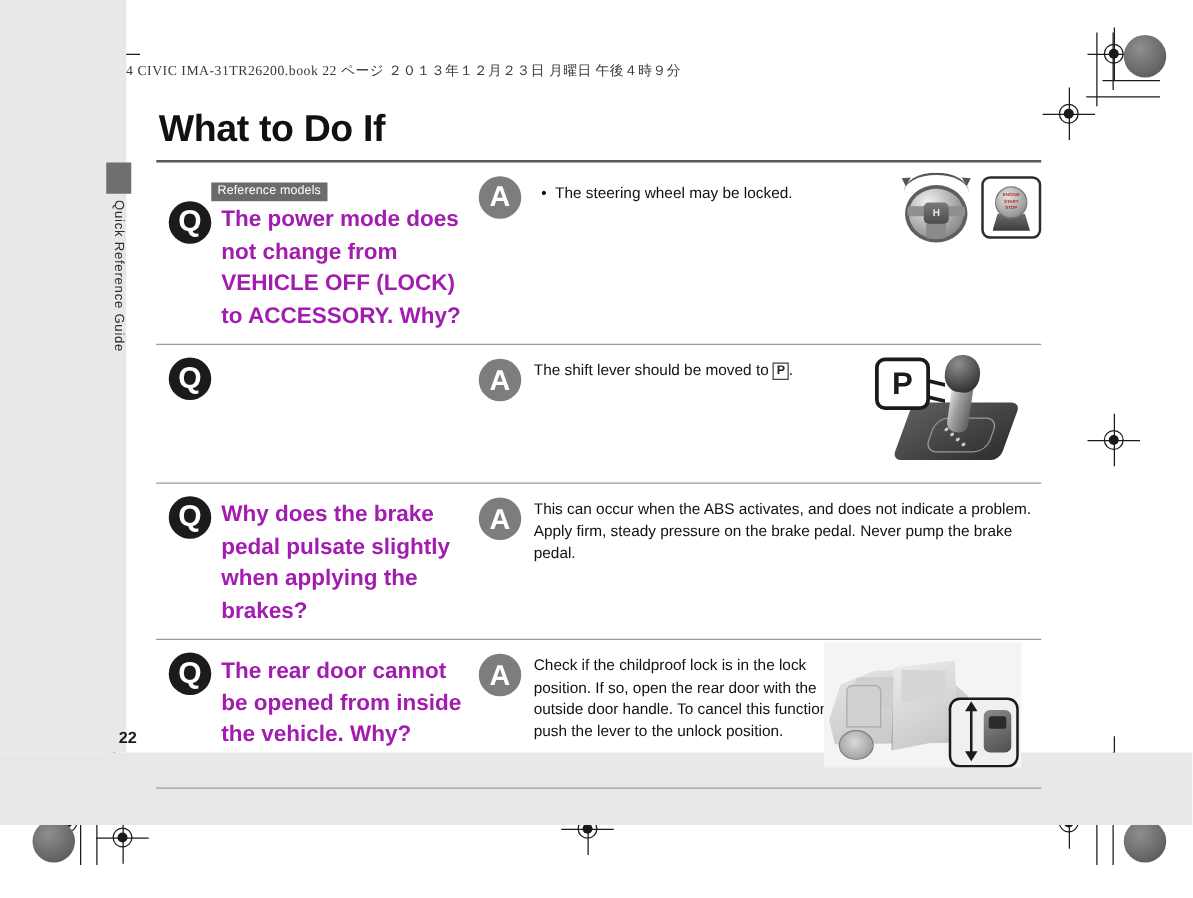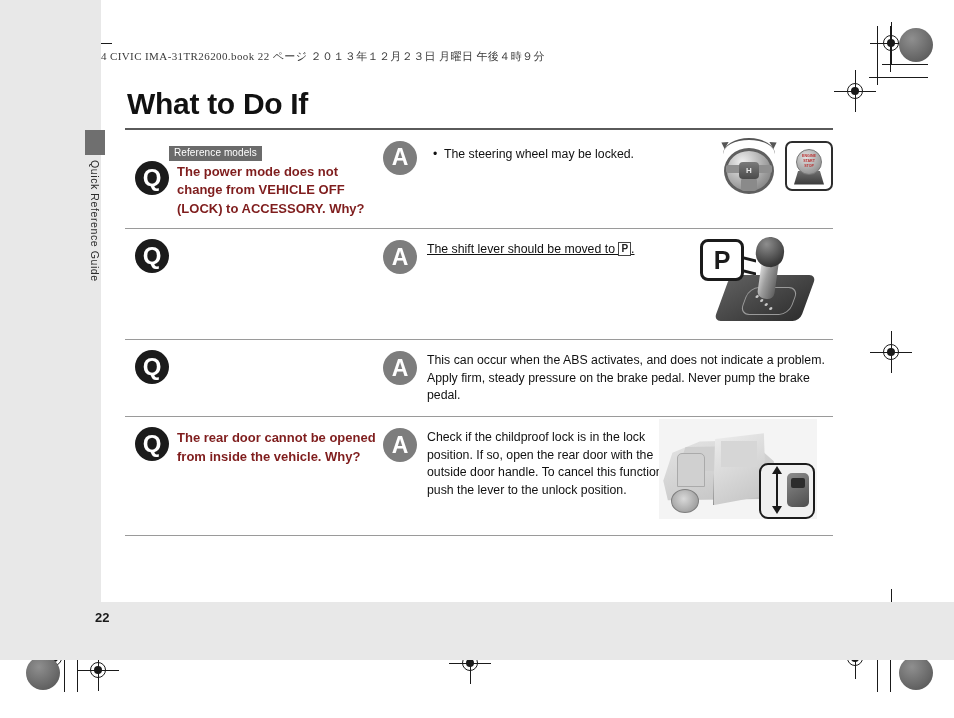--- a/index.html
+++ b/index.html
@@ -30,21 +30,21 @@
 
   
   .bookline{
     position:absolute;left:95px;top:49px;
     font-family:"Liberation Serif", serif;
     font-size:11px;color:#3a3a3a;letter-spacing:.4px;white-space:nowrap;
   }
 
   .footerband{position:absolute;left:0;top:602px;width:954px;height:58px;background:#e8e8e8;}
   .leftband{position:absolute;left:0;top:0;width:101px;height:602px;background:#e8e8e8;}
-  .pagenum{position:absolute;left:95px;top:610px;font-size:13px;color:#1a1a1a;font-weight:600;}
+  .pagenum{position:absolute;left:95px;top:582px;font-size:13px;color:#1a1a1a;font-weight:600;}
 
   .sidetab{position:absolute;left:85px;top:130px;width:20px;height:25px;background:#6f6f6f;}
   .sidelabel{
     position:absolute;left:78px;top:160px;width:34px;height:190px;
     display:flex;align-items:flex-start;justify-content:center;
   }
   .sidelabel span{
     writing-mode:vertical-rl;
     font-size:10.5px;color:#2b2b2b;letter-spacing:.6px;white-space:nowrap;
   }
@@ -72,21 +72,21 @@
   .qmark{
     width:34px;height:34px;border-radius:50%;background:#1b1b1b;color:#fff;
     font-size:24px;font-weight:bold;display:flex;align-items:center;justify-content:center;
     flex:0 0 34px;margin-top:-2px;
   }
   .amark{
     width:34px;height:34px;border-radius:50%;background:#7d7d7d;color:#fff;
     font-size:23px;font-weight:bold;display:flex;align-items:center;justify-content:center;
     flex:0 0 34px;margin-top:-1px;
   }
-  .qtext{font-size:13px;font-weight:bold;color:#7f1d1d;line-height:1.42;margin-left:8px;}
+  .qtext{font-size:18px;font-weight:bold;color:#a21caf;line-height:1.42;margin-left:8px;}
   .atext{font-size:12.3px;color:#111;line-height:1.42;margin-left:10px;max-width:300px;}
   .atext.wide{max-width:420px;}
   .atext ul{margin:4px;padding-left:13px;list-style:none;}
   .atext li{position:relative;margin-bottom:1px;}
   .atext li:before{content:"\2022";position:absolute;left:-11px;top:0;}
   .boxglyph{
     display:inline-block;border:1px solid #444;font-size:10px;line-height:1;
     padding:1px 2px;font-weight:bold;vertical-align:1px;background:#fff;color:#222;
   }
 
@@ -322,21 +322,21 @@
   <div class="rowrule"></div>
 
   <div class="qarow" style="min-height:110px;">
     <div class="qcol">
       <div class="qline">
         <div class="qmark">Q</div>
       </div>
     </div>
     <div class="acol">
       <div class="amark">A</div>
-      <div class="atext" style="max-width:260px;text-decoration:underline;">
+      <div class="atext" style="max-width:260px;">
         <span>The shift lever should be moved to </span><span class="boxglyph">P</span><span>.</span>
       </div>
       <div class="figs" style="right:20px;top:2px;">
         <div class="fig-shift">
           <div class="shift-base"></div>
           <div class="shift-slot"></div>
           <div class="shift-dots">
             <i style="left:2px;top:2px;"></i>
               <i style="left:8px;top:6px;"></i>
               <i style="left:14px;top:10px;"></i>
@@ -349,20 +349,21 @@
         </div>
       </div>
     </div>
   </div>
   <div class="rowrule"></div>
 
   <div class="qarow" style="min-height:76px;">
     <div class="qcol">
       <div class="qline">
         <div class="qmark">Q</div>
+        <div class="qtext">Why does the brake pedal pulsate slightly when applying the brakes?</div>
       </div>
     </div>
     <div class="acol">
       <div class="amark">A</div>
       <div class="atext wide">This can occur when the ABS activates, and does not indicate a problem. Apply firm, steady pressure on the brake pedal. Never pump the brake pedal.</div>
     </div>
   </div>
   <div class="rowrule"></div>
 
   <div class="qarow" style="min-height:118px;">

